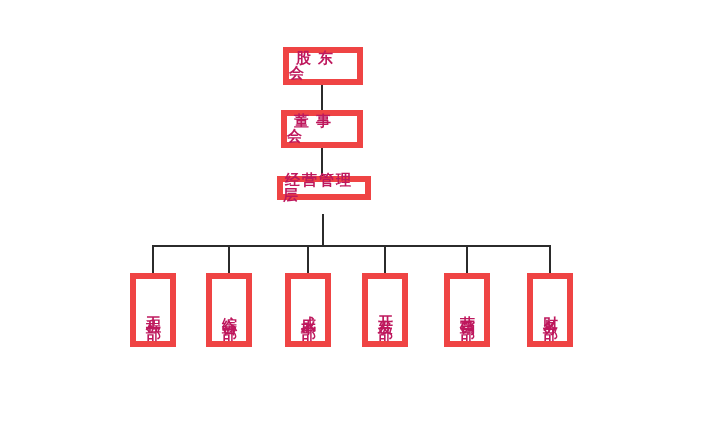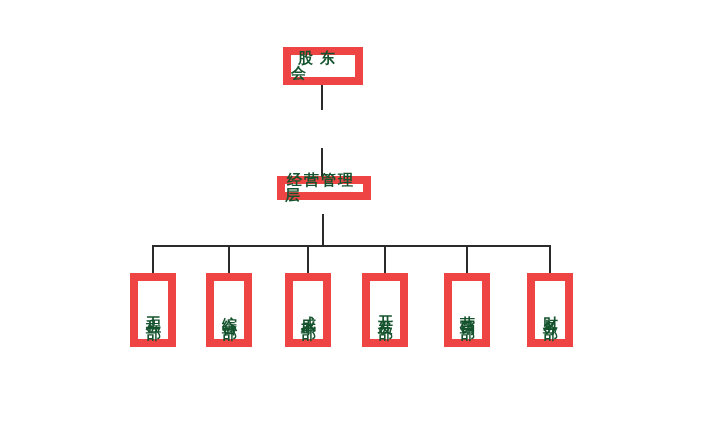--- a/index.html
+++ b/index.html
@@ -12,25 +12,25 @@
     width: 717px;
     height: 424px;
     background: #ffffff;
     font-family: "DejaVu Serif", serif;
     overflow: hidden;
   }
   .org-box {
     position: absolute;
     box-sizing: border-box;
     background: #ffffff;
-    border: 8px solid #ef4444;
+    border: 6px solid #ef4444;
     display: flex;
     align-items: center;
     justify-content: center;
-    color: #14532d;
+    color: #be185d;
     font-weight: bold;
     font-size: 15px;
     line-height: 1;
   }
   
   .box-l1 { left: 283px; top: 47px;  width: 80px; height: 38px; letter-spacing: 7px; text-indent: 7px; }
   .box-l2 { left: 281px; top: 110px; width: 82px; height: 38px; letter-spacing: 7px; text-indent: 7px; }
   .box-l3 { left: 277px; top: 176px; width: 94px; height: 24px; letter-spacing: 2px; text-indent: 2px; }
   
   .box-dept {
@@ -75,20 +75,21 @@
   <div class="line h-bus"></div>
   <div class="line v-drop drop-1"></div>
   <div class="line v-drop drop-2"></div>
   <div class="line v-drop drop-3"></div>
   <div class="line v-drop drop-4"></div>
   <div class="line v-drop drop-5"></div>
   <div class="line v-drop drop-6"></div>
 
   <div class="org-box box-l1">股东会</div>
 
+  <div class="org-box box-l2">董事会</div>
 
   <div class="org-box box-l3">经营管理层</div>
 
   <div class="org-box box-dept dept-1">工程部</div>
 
   <div class="org-box box-dept dept-2">综合部</div>
 
   <div class="org-box box-dept dept-3">成本部</div>
 
   <div class="org-box box-dept dept-4">开发部</div>

